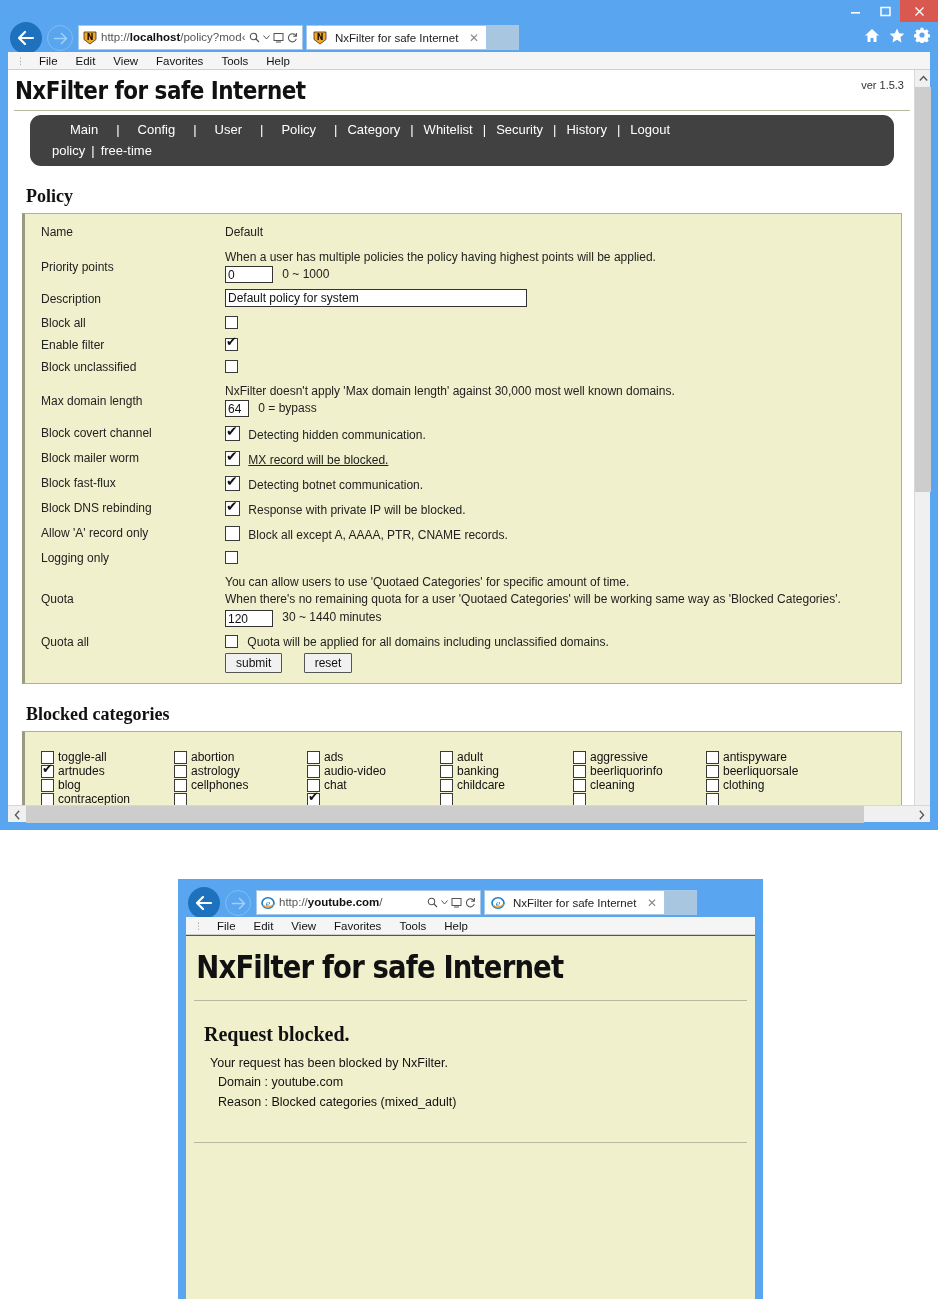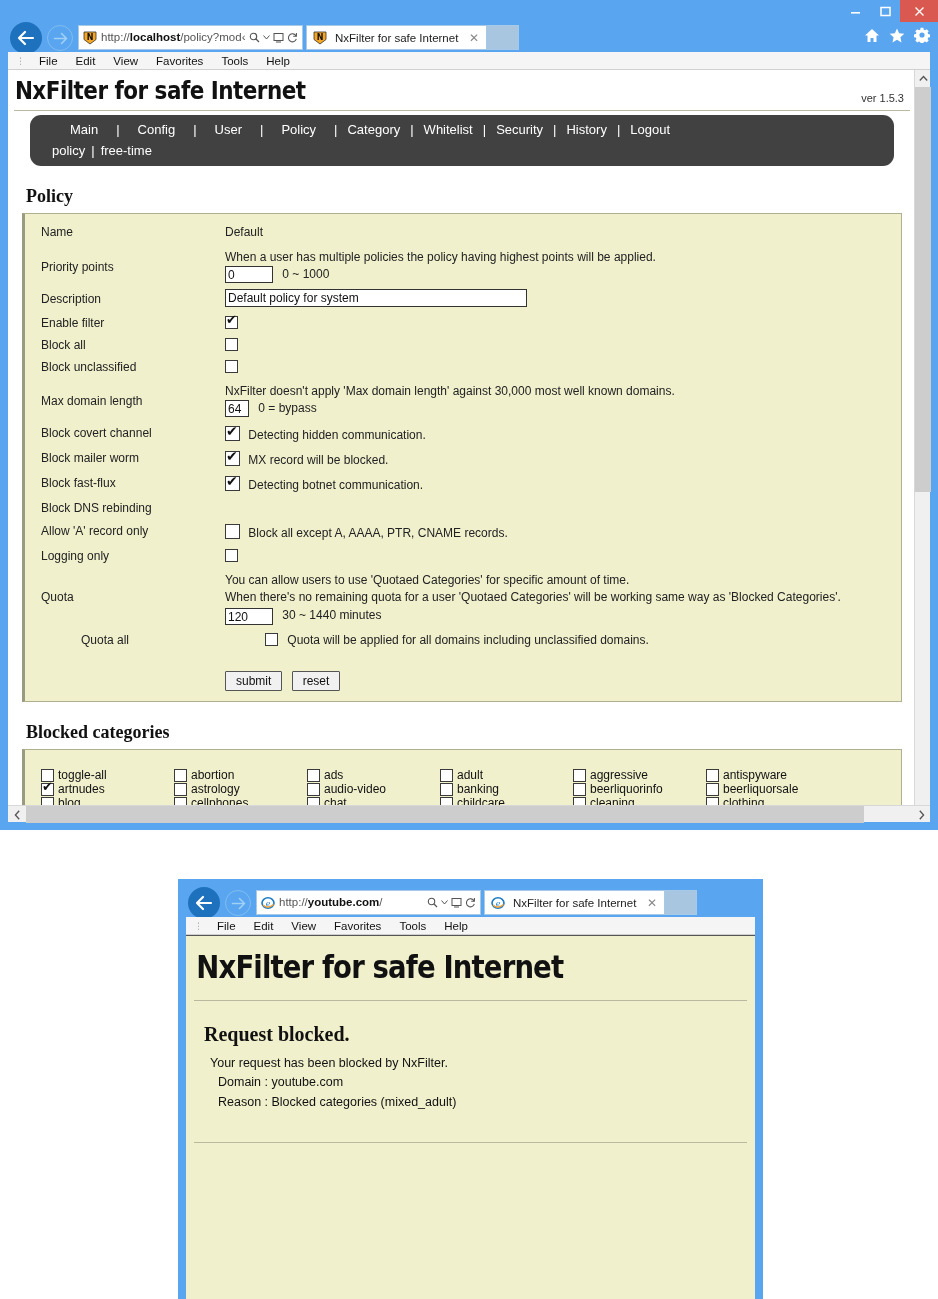--- a/index.html
+++ b/index.html
@@ -82,21 +82,21 @@
     background:#ffffff; overflow:hidden;
   }
   #page1inner { position:absolute; left:0; top:0; width:908px; }
 
   .sitetitle {
     font-family:"DejaVu Sans", sans-serif;
     font-weight:bold; font-size:25px; letter-spacing:-0.6px;
     color:#111; padding:6px 0 2px 8px;
     transform:scaleX(0.86); transform-origin:left center;
   }
-  .verline { position:absolute; right:12px; top:22px; font-size:11px; color:#333; }
+  .verline { position:absolute; right:12px; top:9px; font-size:11px; color:#333; }
   .hrline { border-top:1px solid #b9b9a0; margin:3px 6px 0 6px; }
 
   .navmenu {
     margin:4px 22px 0 22px; background:#414141; color:#ffffff;
     padding:7px 0 8px 0; font-size:13px;border-radius:11px;
   }
   .navline1 { padding-left:28px; }
   .navline2 { padding-left:22px; margin-top:6px; }
   .navmenu .sep { color:#ffffff; padding:0 6px; }
   .navmenu .mitem { padding:0 12px; }
@@ -127,21 +127,21 @@
   }
   .cb.on:after {
     content:"✔"; position:absolute; left:0px; top:-4px;
     font-size:13px; color:#111; line-height:14px;
   }
   .cbbig { width:15px; height:15px; }
   .cbbig.on:after { left:0px; top:-3px; font-size:14px; }
   .btn {
     font-family:"Liberation Sans", sans-serif; font-size:12px;
     background:#f1f1f1; border:1px solid #555; padding:2px 10px;
-    color:#111; border-radius:1px; margin-right:6px;
+    color:#111; border-radius:1px; margin-right:18px;
   }
 
   .catgrid {
     display:grid; grid-template-columns:repeat(6, 133px);
     row-gap:0; padding:10px 0 4px 16px; font-size:12px; color:#111;
   }
   .catgrid .ci { display:flex; align-items:center; gap:4px; white-space:nowrap; }
   .catgrid .full { grid-column:1 / 2; }
 
   
@@ -345,27 +345,27 @@
         </div>
 
         <div class="frow" style="margin-bottom:6px;">
           <div class="flabel">Description</div>
           <div class="fval" style="padding-top:0;">
             <input class="txt" style="width: 302px; height: 18px;" value="Default policy for system">
           </div>
         </div>
 
         <div class="frow" style="margin-bottom:5px;">
+          <div class="flabel">Block all</div>
+          <div class="fval"><span class="cb"></span></div>
+        </div>
+
+        <div class="frow" style="margin-bottom:5px;">
           <div class="flabel">Enable filter</div>
           <div class="fval"><span class="cb on"></span></div>
-        </div>
-
-        <div class="frow" style="margin-bottom:5px;">
-          <div class="flabel">Block all</div>
-          <div class="fval"><span class="cb"></span></div>
         </div>
 
         <div class="frow" style="margin-bottom:6px;">
           <div class="flabel">Block unclassified</div>
           <div class="fval"><span class="cb"></span></div>
         </div>
 
         <div class="frow" style="margin-bottom:6px;">
           <div class="flabel" style="padding-top:14px;">Max domain length</div>
           <div class="fval">
@@ -377,31 +377,33 @@
 
         <div class="frow" style="margin-bottom:6px;">
           <div class="flabel">Block covert channel</div>
           <div class="fval"><span class="cb cbbig on"></span>
             <span style="margin-left:5px;">Detecting hidden communication.</span></div>
         </div>
 
         <div class="frow" style="margin-bottom:6px;">
           <div class="flabel">Block mailer worm</div>
           <div class="fval"><span class="cb cbbig on"></span>
-            <span style="margin-left:5px;">MX record will be blocked.</span></div>
+            <span style="margin-left:5px;text-decoration:underline;">MX record will be blocked.</span></div>
         </div>
 
         <div class="frow" style="margin-bottom:6px;">
           <div class="flabel">Block fast-flux</div>
           <div class="fval"><span class="cb cbbig on"></span>
             <span style="margin-left:5px;">Detecting botnet communication.</span></div>
         </div>
 
         <div class="frow" style="margin-bottom:6px;">
           <div class="flabel">Block DNS rebinding</div>
+          <div class="fval"><span class="cb cbbig on"></span>
+            <span style="margin-left:5px;">Response with private IP will be blocked.</span></div>
         </div>
 
         <div class="frow" style="margin-bottom:6px;">
           <div class="flabel">Allow 'A' record only</div>
           <div class="fval"><span class="cb cbbig"></span>
             <span style="margin-left:5px;">Block all except A, AAAA, PTR, CNAME records.</span></div>
         </div>
 
         <div class="frow" style="margin-bottom:6px;">
           <div class="flabel">Logging only</div>
@@ -411,21 +413,21 @@
         <div class="frow" style="margin-bottom:5px;">
           <div class="flabel" style="padding-top:21px;">Quota</div>
           <div class="fval">
             <span class="note">You can allow users to use 'Quotaed Categories' for specific amount of time.</span>
             <span class="note">When there's no remaining quota for a user 'Quotaed Categories' will be working same way as 'Blocked Categories'.</span>
             <input class="txt" style="width: 48px; margin-top: 2px;" value="120">
             <span style="margin-left:6px;">30 ~ 1440 minutes</span>
           </div>
         </div>
 
-        <div class="frow" style="margin-bottom:24px;padding-left:40px;">
+        <div class="frow" style="margin-bottom:4px;">
           <div class="flabel">Quota all</div>
           <div class="fval"><span class="cb"></span>
             <span style="margin-left:6px;">Quota will be applied for all domains including unclassified domains.</span></div>
         </div>
 
         <div class="frow">
           <div class="flabel"></div>
           <div class="fval" style="padding-top:0;">
             <button class="btn">submit</button>
             <button class="btn">reset</button>

